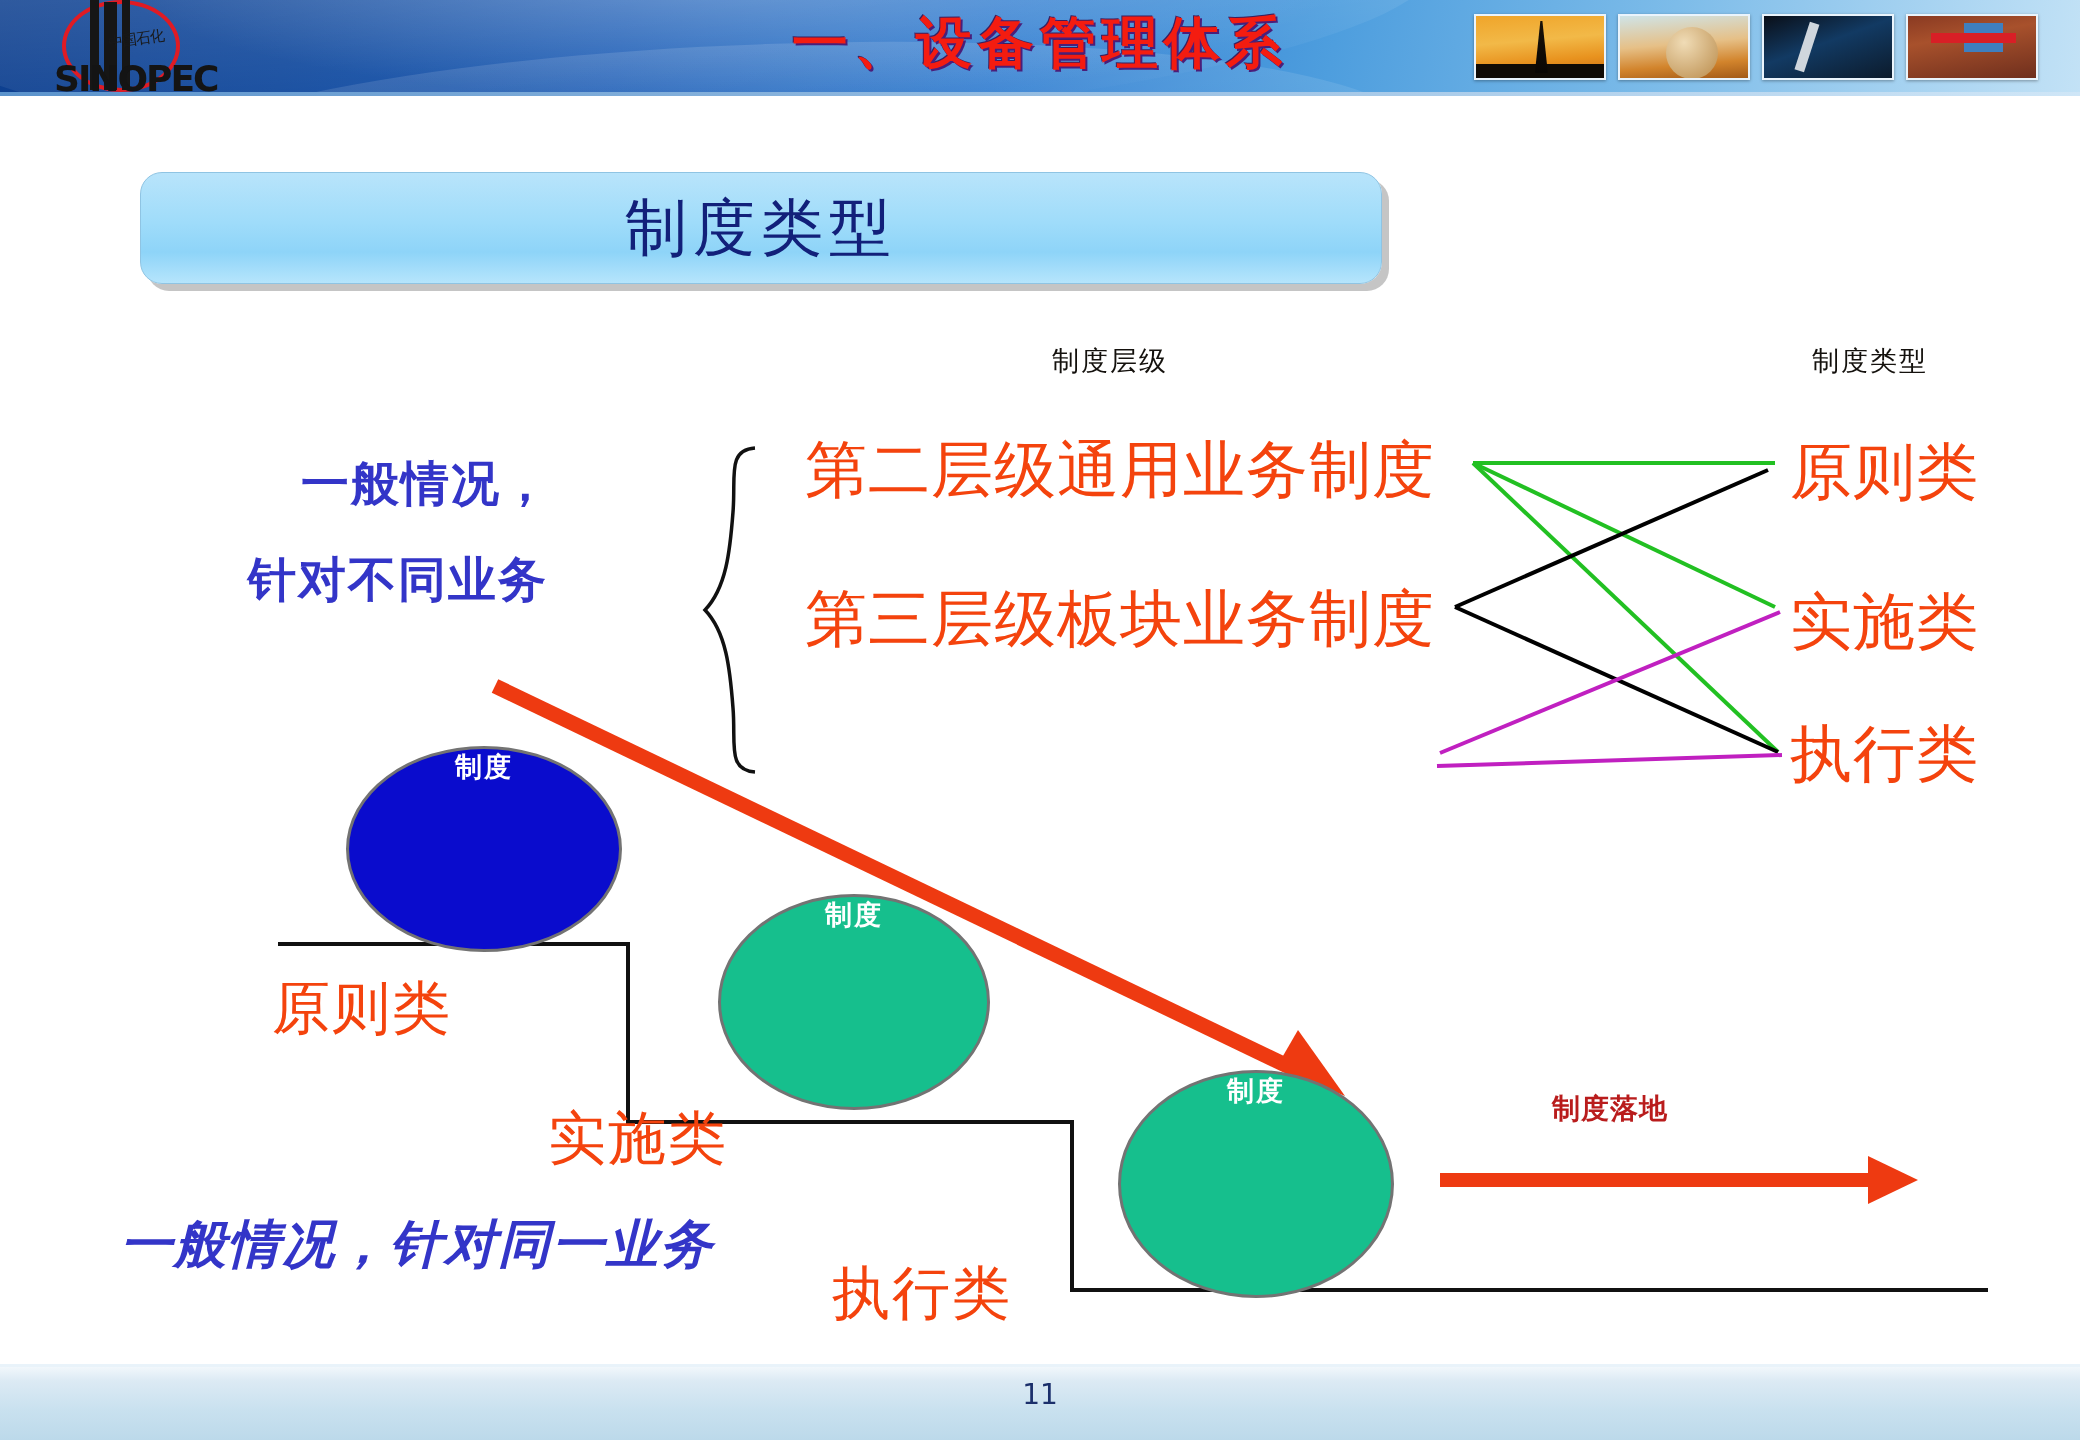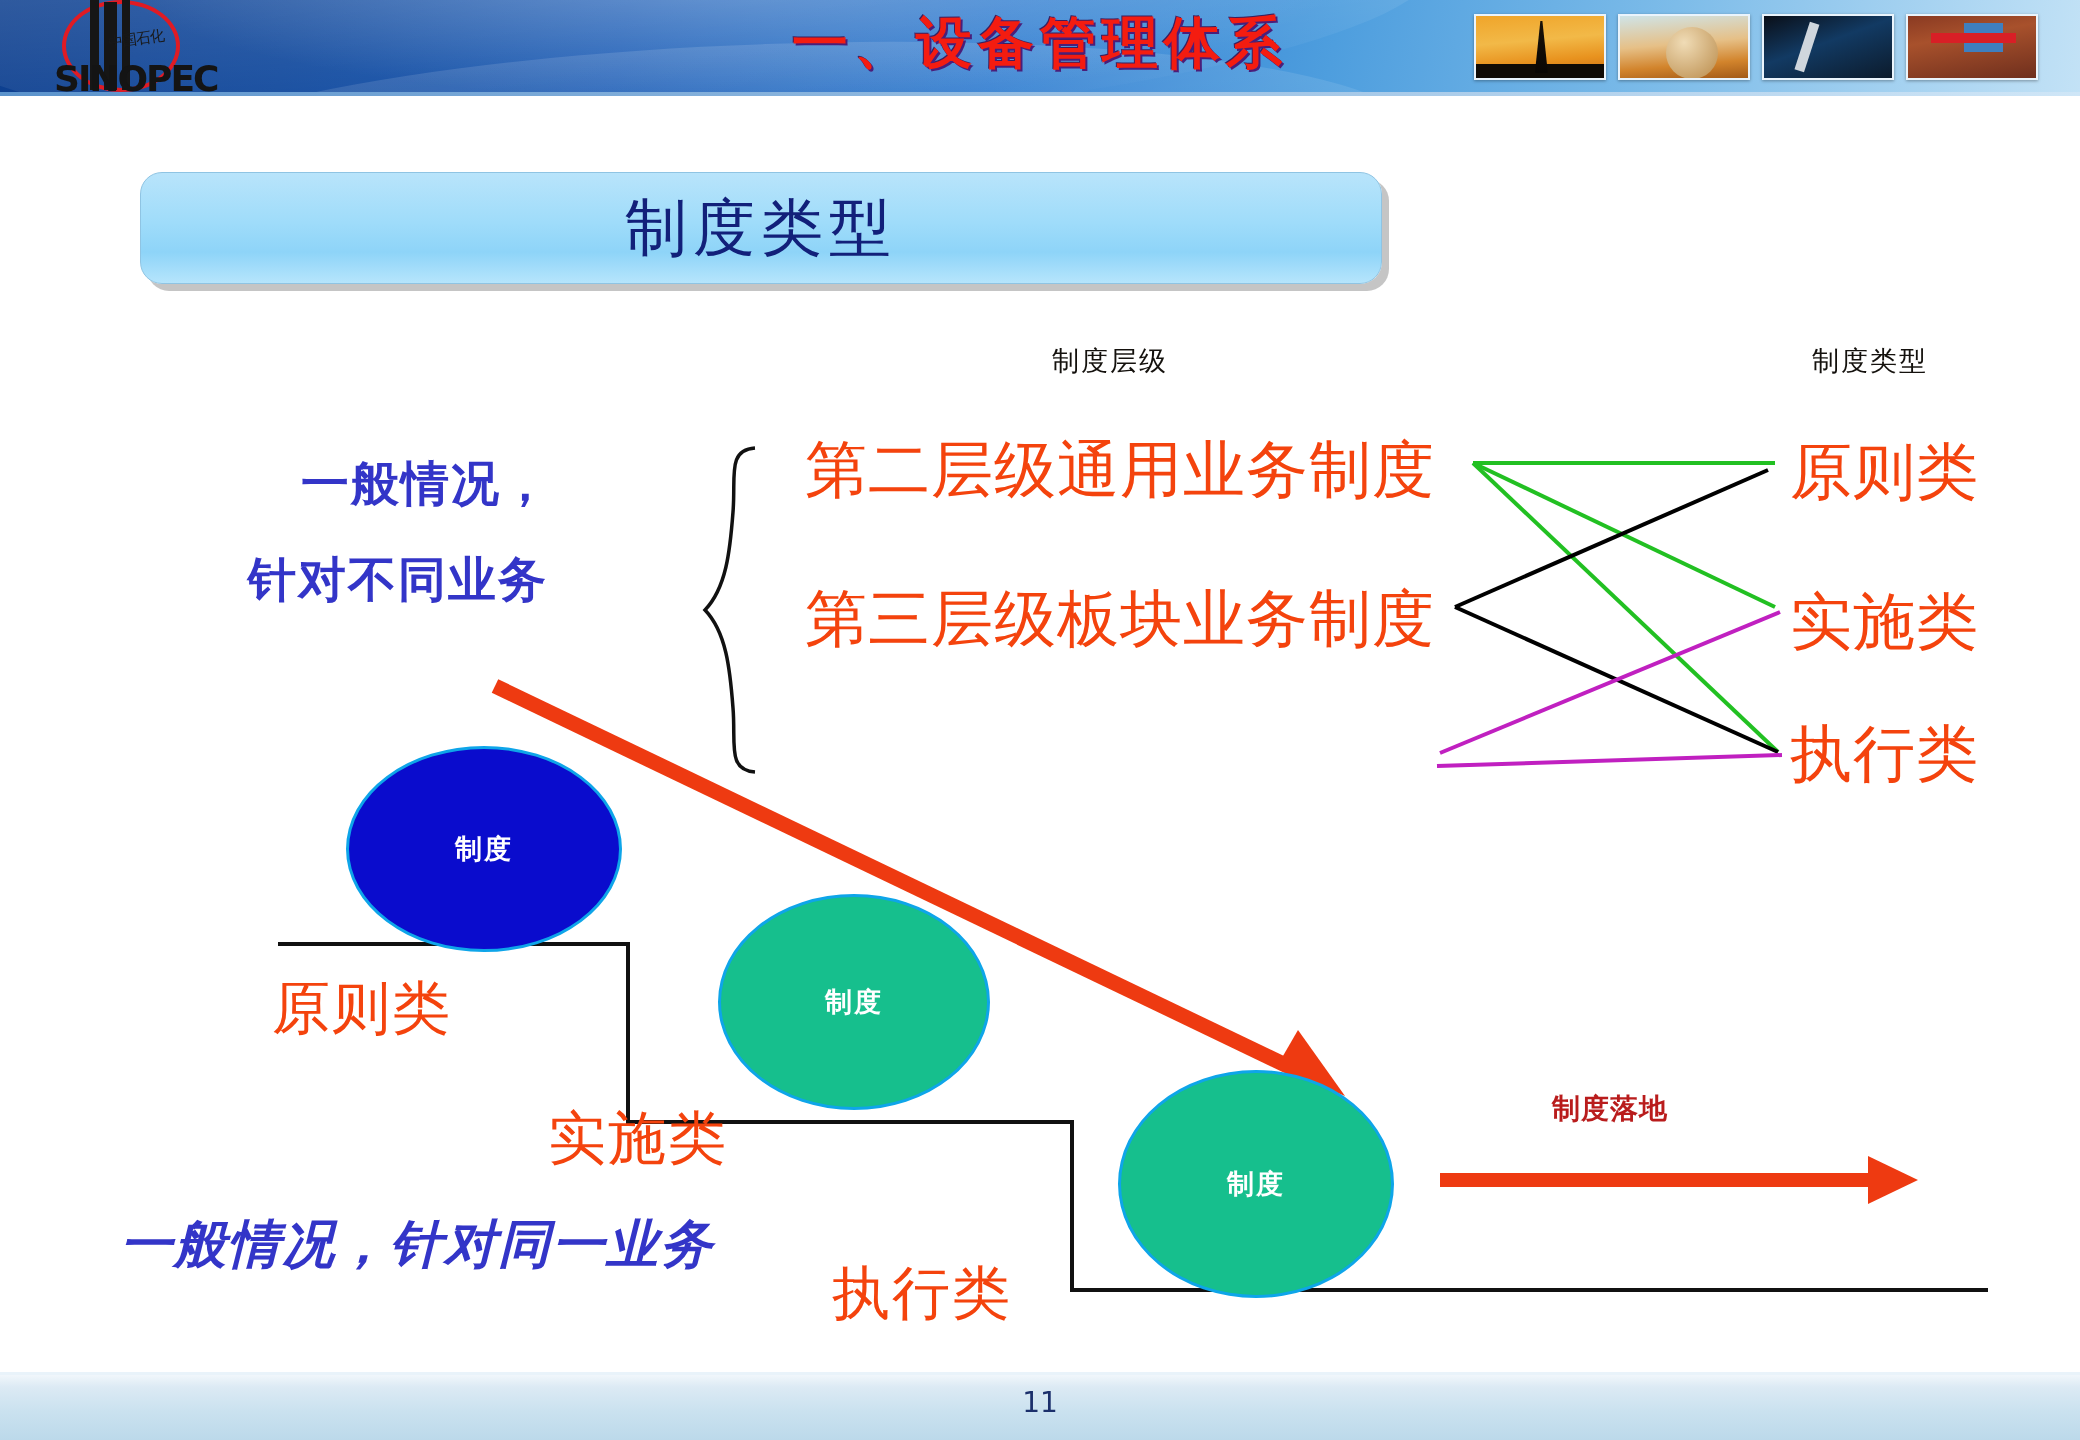--- a/index.html
+++ b/index.html
@@ -81,28 +81,28 @@
   
   .stairlbl{position:absolute;font-family:"DejaVu Serif","Liberation Serif",serif;font-size:58px;color:#f4430d;white-space:nowrap;letter-spacing:2px;}
   .sl1{left:272px;top:970px;}
   .sl2{left:548px;top:1100px;}
   .sl3{left:832px;top:1255px;}
 
   .landing{position:absolute;left:1552px;top:1090px;font-family:"DejaVu Sans",sans-serif;
     font-size:28px;font-weight:bold;color:#b91c1c;white-space:nowrap;letter-spacing:1px;}
 
   
-  .ell{position:absolute;border:3px solid #0ea5e9;border-radius:50%;display:flex;align-items:center;justify-content:center;
+  .ell{position:absolute;border:3px solid #737373;border-radius:50%;display:flex;align-items:flex-start;justify-content:center;
     font-family:Liberation Sans, sans-serif;color:#ffffff;font-size:27px;font-weight:bold;letter-spacing:2px;}
   .ell-blue{left:346px;top:746px;width:270px;height:200px;background:#0a0ccd;}
   .ell-g1{left:718px;top:894px;width:266px;height:210px;background:#16bf8d;}
   .ell-g2{left:1118px;top:1070px;width:270px;height:222px;background:#16bf8d;}
 
   
-  .footer{position:absolute;left:0;bottom:0;width:2080px;height:68px;
+  .footer{position:absolute;left:0;bottom:0;width:2080px;height:76px;
     background:linear-gradient(180deg,#f6fafd 0%,#dceaf4 22%,#c9e1ef 60%,#bcd9ea 100%);}
   .footer-top{position:absolute;left:0;top:0;width:2080px;height:3px;background:#e9f3fa;}
   .pagenum{position:absolute;left:0;top:14px;width:2080px;text-align:center;
     font-family:"DejaVu Sans",sans-serif;font-size:28px;color:#1b2f6b;}
 
   svg.overlay{position:absolute;left:0;top:0;width:2080px;height:1440px;pointer-events:none;}
 </style>
 </head>
 <body>
 

